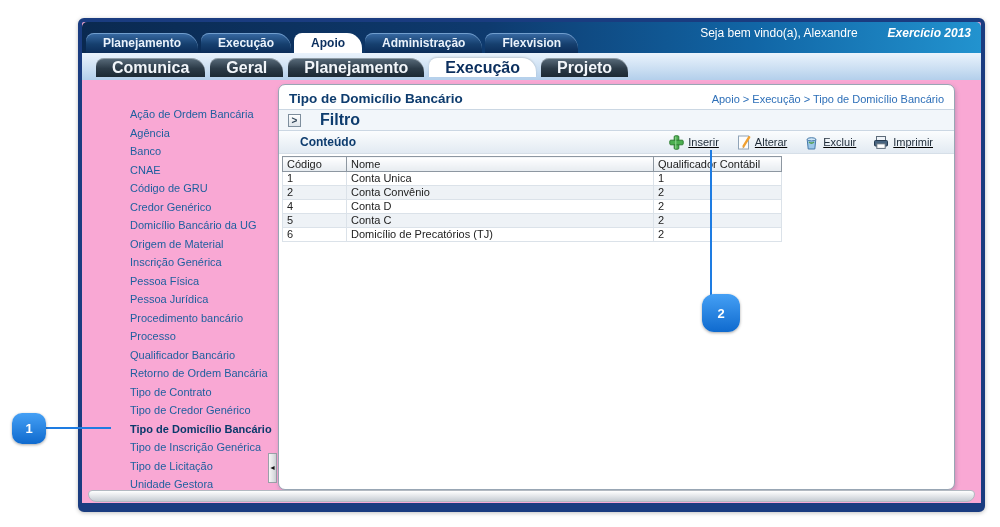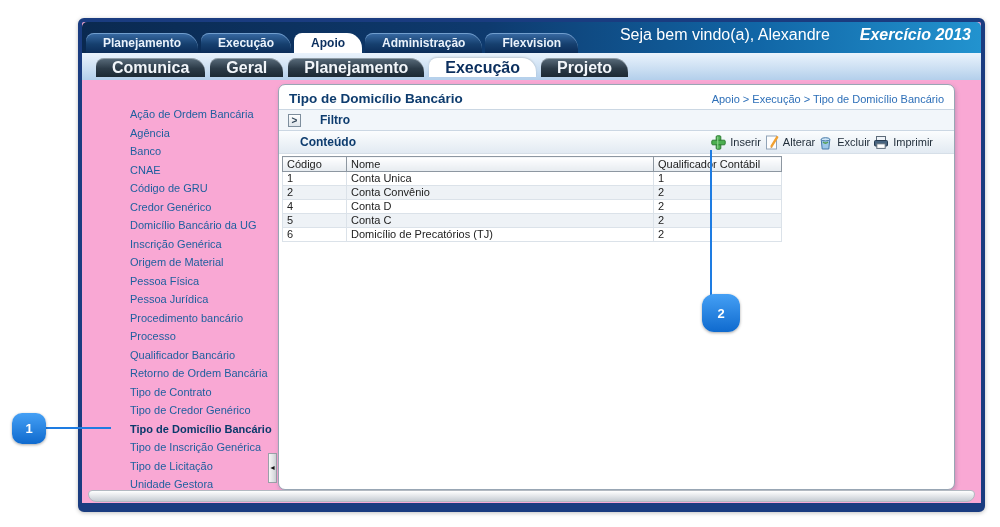--- a/index.html
+++ b/index.html
@@ -15,21 +15,21 @@
   
   .topbar { position:relative; height:31px; border-radius:5px 5px 0 0;
             background:linear-gradient(90deg,#0a2950 0%,#0e3a6e 45%,#1166a6 75%,#2293cf 100%); }
   .main-tabs { position:absolute; left:4px; bottom:0; display:flex; }
   .tab1 { height:20px; line-height:20px; padding:0 17px; margin-right:3px;
           font-size:12px; font-weight:bold; color:#eaf2fb; white-space:nowrap;
           background:linear-gradient(180deg,#3a6ca6 0%,#16406f 55%,#0b2c58 100%);
           border-radius:8px 15px 0 0; box-shadow:inset 0 1px 0 rgba(160,200,240,.55); cursor:pointer; }
   .tab1.active { background:#fff; color:#0b2f5e; box-shadow:none; }
   .welcome { position:absolute; right:10px; top:4px; display:flex; gap:30px;
-             color:#fff; font-size:16px; white-space:nowrap; }
+             color:#fff; font-size:12px; white-space:nowrap; }
   .exercise { font-weight:bold; font-style:italic; }
 
   
   .subbar { position:relative; height:27px;
             background:linear-gradient(180deg,#eaf3fc 0%,#cadef2 60%,#b3cfeb 100%); }
   .sub-tabs { position:absolute; left:14px; bottom:3px; display:flex; }
   .tab2 { height:19px; line-height:19px; padding:0 16px; margin-right:5px;
           font-size:16px; font-weight:bold; color:#f2f6fa; white-space:nowrap;
           background:linear-gradient(180deg,#5a6d7c 0%,#2c3b48 55%,#1c2933 100%);
           border-radius:8px 14px 0 0; box-shadow:inset 0 1px 0 rgba(255,255,255,.35); cursor:pointer; }
@@ -53,26 +53,26 @@
   .panel-header { display:flex; justify-content:space-between; align-items:flex-start;
                   padding:6px 10px 3px 10px; border-bottom:1px solid #cbd7e3; }
   .page-title { font-size:13.5px; font-weight:bold; color:#0e3c6e; }
   .breadcrumb { font-size:11px; color:#2d6fb8; padding-top:2px; cursor:pointer; }
 
   .filter-bar { display:flex; align-items:center; gap:7px; height:21px; padding:0 9px;
                 background:#f2f6fa; border-bottom:1px solid #cbd7e3; }
   .expand-btn { width:13px; height:13px; background:linear-gradient(180deg,#fff,#dde4ea);
                 border:1px solid #7e8e9d; font-size:10px; font-weight:bold; line-height:11px;
                 text-align:center; color:#33475a; cursor:pointer; }
-  .filter-label { font-size:12px; font-weight:bold; color:#0e3c6e;padding-left:12px; }
+  .filter-label { font-size:16px; font-weight:bold; color:#0e3c6e;padding-left:12px; }
 
   .content-bar { display:flex; align-items:center; height:23px; padding:0 21px;
                  background:linear-gradient(180deg,#fbfdfe,#e2eaf2); border-bottom:1px solid #d6dfe8; }
   .section-label { flex:1; font-size:12px; font-weight:bold; color:#0e3c6e; }
-  .toolbar { display:flex; gap:3px; }
+  .toolbar { display:flex; gap:17px;text-decoration:underline; }
   .tool-btn { display:flex; align-items:center; gap:4px; font-size:11px; color:#1e2b38; cursor:pointer; }
   .tool-btn svg { display:block; }
 
   table.grid { border-collapse:collapse; margin:2px 0 0 3px; font-size:11px; color:#222;
                table-layout:fixed; }
   .grid th { font-weight:normal; text-align:left; height:15px; padding:0 4px;
              background:linear-gradient(180deg,#ffffff,#e6ebf0); border:1px solid #8d97a1;
              overflow:hidden; white-space:nowrap; cursor:pointer; }
   .grid td { height:13.5px; line-height:13px; padding:0 4px;
              border-right:1px solid #dbe2e9; border-bottom:1px solid #dbe2e9;
@@ -128,22 +128,22 @@
 
     <div class="sidebar">
       <ul>
           <li>Ação de Ordem Bancária</li>
           <li>Agência</li>
           <li>Banco</li>
           <li>CNAE</li>
           <li>Código de GRU</li>
           <li>Credor Genérico</li>
           <li>Domicílio Bancário da UG</li>
+          <li>Origem de Material</li>
           <li>Inscrição Genérica</li>
-          <li>Origem de Material</li>
           <li>Pessoa Física</li>
           <li>Pessoa Jurídica</li>
           <li>Procedimento bancário</li>
           <li>Processo</li>
           <li>Qualificador Bancário</li>
           <li>Retorno de Ordem Bancária</li>
           <li>Tipo de Contrato</li>
           <li>Tipo de Credor Genérico</li>
           <li class="selected">Tipo de Domicílio Bancário</li>
           <li>Tipo de Inscrição Genérica</li>

